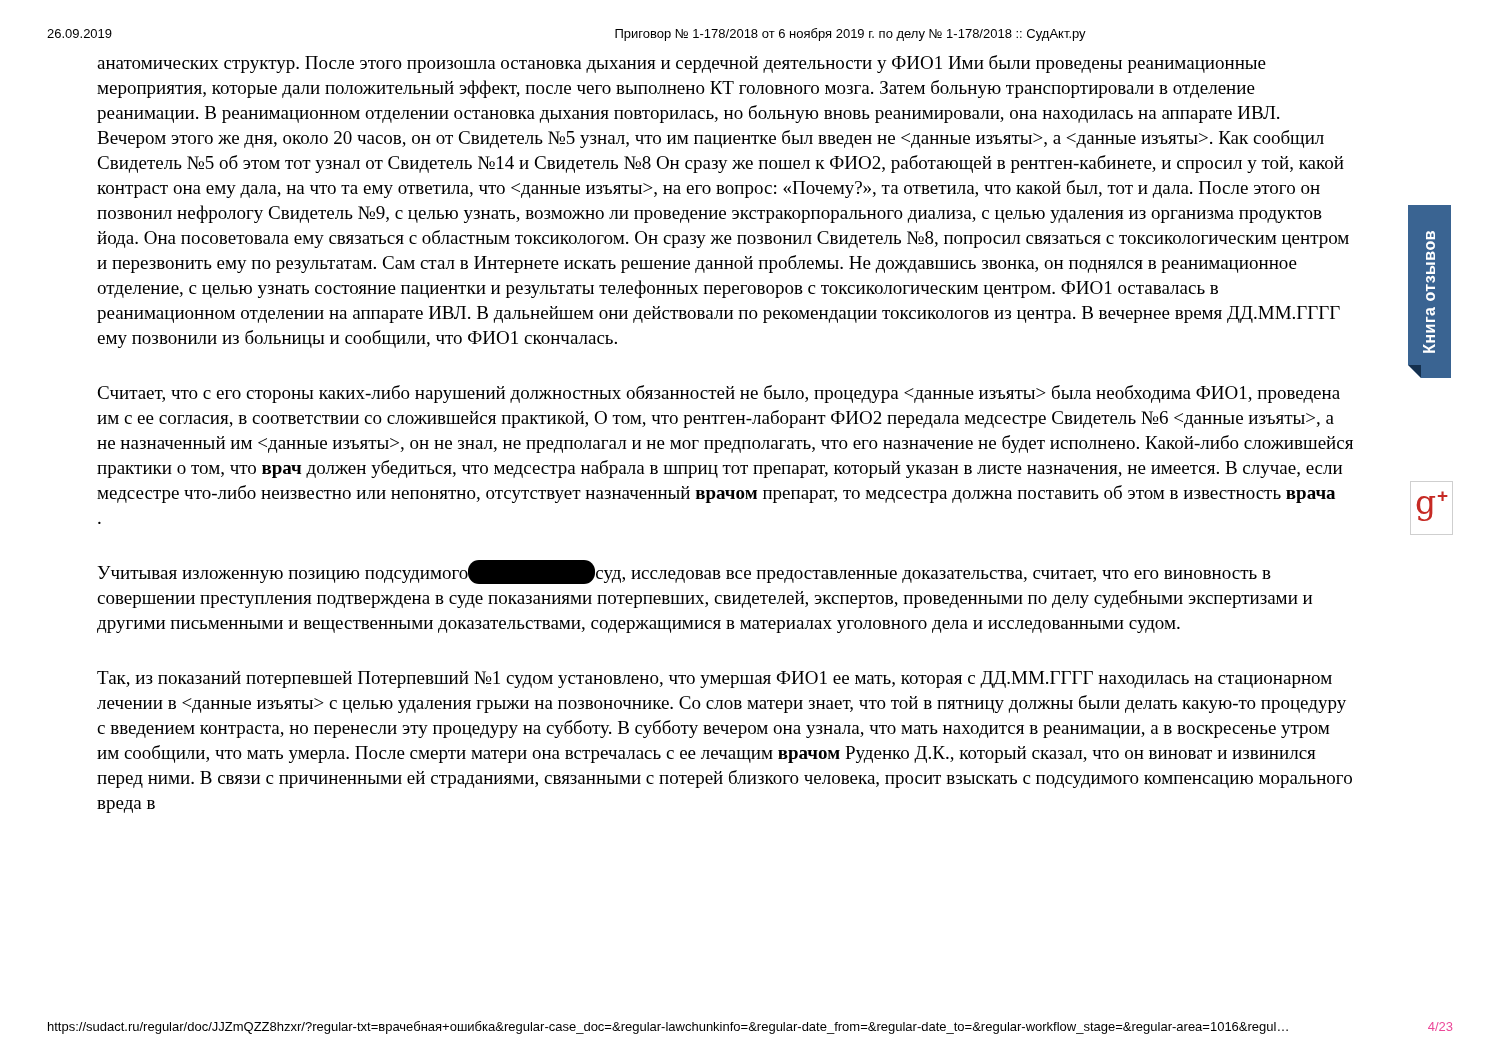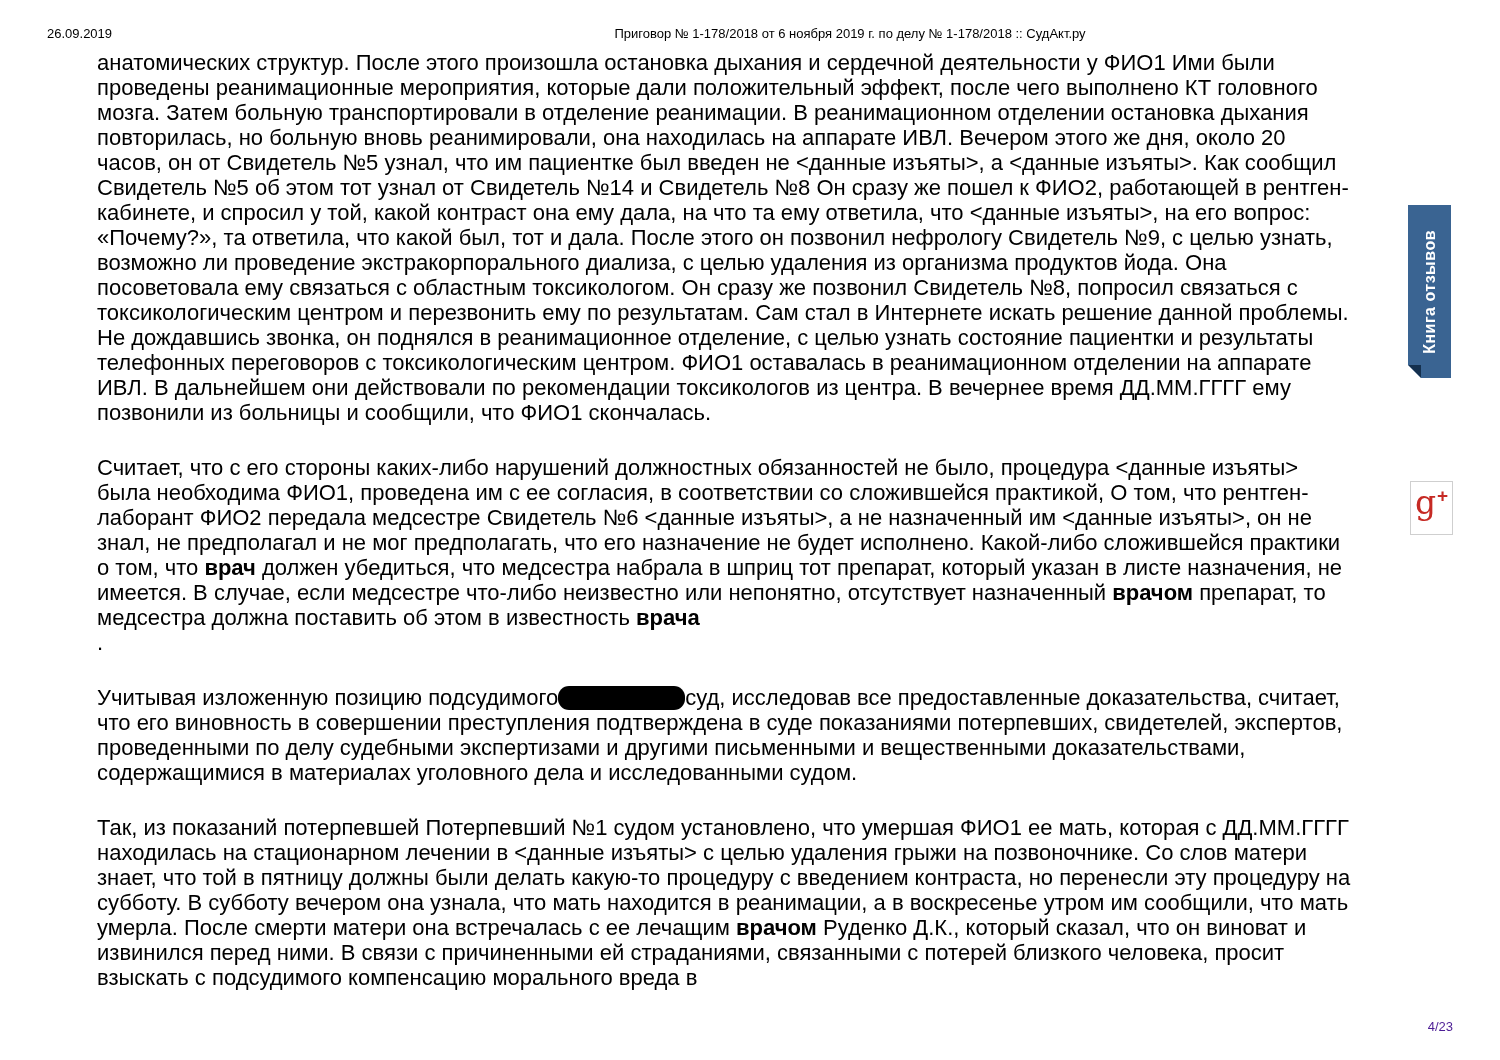--- a/index.html
+++ b/index.html
@@ -19,21 +19,21 @@
   }
   .print-title {
     position: absolute; left: 850px; top: 26px;
     transform: translateX(-50%);
     font-size: 13px; color: #000; white-space: nowrap;
   }
 
   
   .doc-body {
     position: absolute; left: 97px; top: 50px; width: 1257px;
-    font-size: 22px; line-height: 25px; text-align: left;
+    font-size: 19px; line-height: 25px; text-align: left; font-family: Liberation Serif, serif;
   }
   .doc-body p { margin: 0 0 30px 0; }
   .doc-body .bold { font-weight: bold; text-align: center; }
 
   .redaction {
     display: inline-block;
     width: 127px; height: 24px;
     background: #000;
     border-radius: 11px;
     vertical-align: -5px;
@@ -87,21 +87,21 @@
   }
 
   
   .print-url {
     position: absolute; left: 47px; top: 1019px;
     font-size: 13px; color: #000; white-space: nowrap;
     max-width: 1350px; overflow: hidden;
   }
   .page-indicator {
     position: absolute; right: 47px; top: 1019px;
-    font-size: 13px; color: #4c1d95; white-space: nowrap;
+    font-size: 13px; color: #ec4899; white-space: nowrap;
   }
 </style>
 </head>
 <body>
 
 <div class="page">
 
   <div class="print-date">26.09.2019</div>
   <div class="print-title">Приговор № 1-178/2018 от 6 ноября 2019 г. по делу № 1-178/2018 :: СудАкт.ру</div>
 
@@ -114,15 +114,16 @@
 
   <div class="feedback-tab" style="background: rgb(58, 100, 146);">
     <span class="tab-label">Книга отзывов</span>
     <span class="fold"></span>
   </div>
 
   <div class="gplus-box">
     <span class="gplus-glyph" style="color: rgb(198, 42, 36);"><span>g</span><span class="plus">+</span></span>
   </div>
 
+  <div class="print-url">https://sudact.ru/regular/doc/JJZmQZZ8hzxr/?regular-txt=врачебная+ошибка&amp;regular-case_doc=&amp;regular-lawchunkinfo=&amp;regular-date_from=&amp;regular-date_to=&amp;regular-workflow_stage=&amp;regular-area=1016&amp;regul…</div>
   <div class="page-indicator">4/23</div>
 
 </div>
 
 </body></html>

